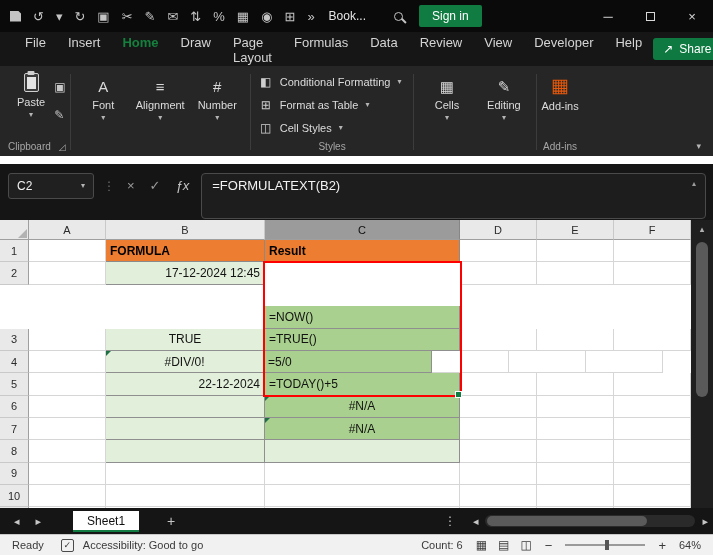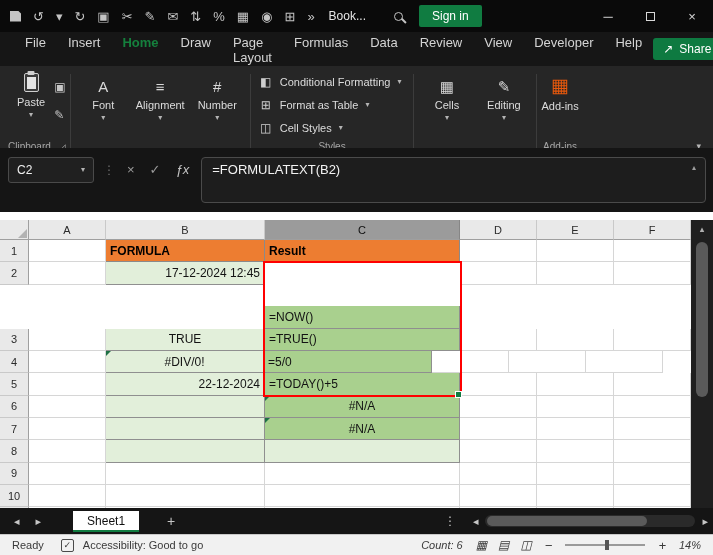--- a/index.html
+++ b/index.html
@@ -60,21 +60,21 @@
   .styles-stack { flex:1; display:flex; flex-direction:column; padding:7px 8px 0 4px; gap:9px; }
   .styles-row { display:flex; align-items:center; gap:7px; font-size:11px; white-space:nowrap; }
   .styles-row .sicon { font-size:12px; width:14px; text-align:center; color:#cfcfcf; }
   .addins-btn { flex:1; display:flex; flex-direction:column; align-items:center; padding-top:8px;
     gap:4px; font-size:11px; }
   .addins-icon { font-size:19px; color:#E8590C; line-height:20px; }
   .ribbon-collapse { position:absolute; right:12px; bottom:5px; font-size:9px; color:#b4b4b4; }
   .launcher { font-size:9px; color:#a6a6a6; }
 
   
-  .fxband { position:absolute; top:148px; width:713px; height:64px; background:#151515;
+  .fxband { position:absolute; top:164px; width:713px; height:64px; background:#151515;
     display:flex; align-items:flex-start; padding:9px 7px 0 8px; gap:9px; }
   .namebox { width:86px; height:26px; background:#202020; border:1px solid #4a4a4a; border-radius:3px;
     display:flex; align-items:center; padding:0 8px; color:#f0f0f0; font-size:12px; }
   .namebox .chev { margin-left:auto; }
   .fxdots { color:#6f6f6f; font-size:12px; line-height:26px; }
   .fxbtn { color:#9c9c9c; font-size:13px; line-height:26px; padding:0 3px; }
   .fxfx { font-style:italic; color:#c4c4c4; }
   .fxinput { flex:1; height:46px; background:#1d1d1d; border:1px solid #4a4a4a; border-radius:4px;
     color:#f2f2f2; font-size:13px; padding:4px 10px; position:relative; }
   .fx-collapse { position:absolute; right:9px; top:5px; font-size:8px; color:#9c9c9c; }
@@ -127,21 +127,21 @@
   .htrack { width:210px; height:12px; background:#2a2a2a; border-radius:6px; display:flex;
     align-items:center; }
   .hthumb { width:160px; height:10px; background:#5a5a5a; border-radius:5px; margin-left:2px; }
 
   
   .statusbar { position:absolute; top:534px; width:713px; height:21px; background:#f1f1f1;
     border-top:1px solid #c9c9c9; display:flex; align-items:center; font-size:11px; color:#3a3a3a;
     padding:0 12px; gap:9px; }
   .acc-icon { width:13px; height:13px; border:1px solid #4a4a4a; border-radius:2px; font-size:9px;
     display:flex; align-items:center; justify-content:center; margin-left:8px; }
-  .sb-right { margin-left:auto; display:flex; align-items:center; gap:13px;font-style:italic; }
+  .sb-right { margin-left:auto; display:flex; align-items:center; gap:13px; }
   .view-icons { display:flex; gap:11px; font-size:12px; color:#3a3a3a; }
   .zoombtn { font-size:13px; }
   .zoom-slider { width:80px; height:2px; background:#9a9a9a; position:relative; }
   .zoom-thumb { position:absolute; left:50%; top:-4px; width:4px; height:10px; background:#555; }
 </style>
 </head>
 <body>
 
 <div class="titlebar">
   <div class="qa">
@@ -474,15 +474,15 @@
     <div class="view-icons">
         <span>▦</span>
         <span>▤</span>
         <span>◫</span>
       </div>
     <span class="zoombtn">−</span>
     <div class="zoom-slider">
       <div class="zoom-thumb"></div>
     </div>
     <span class="zoombtn">+</span>
-    <span>14%</span>
+    <span>64%</span>
   </div>
 </div>
 
 </body></html>

